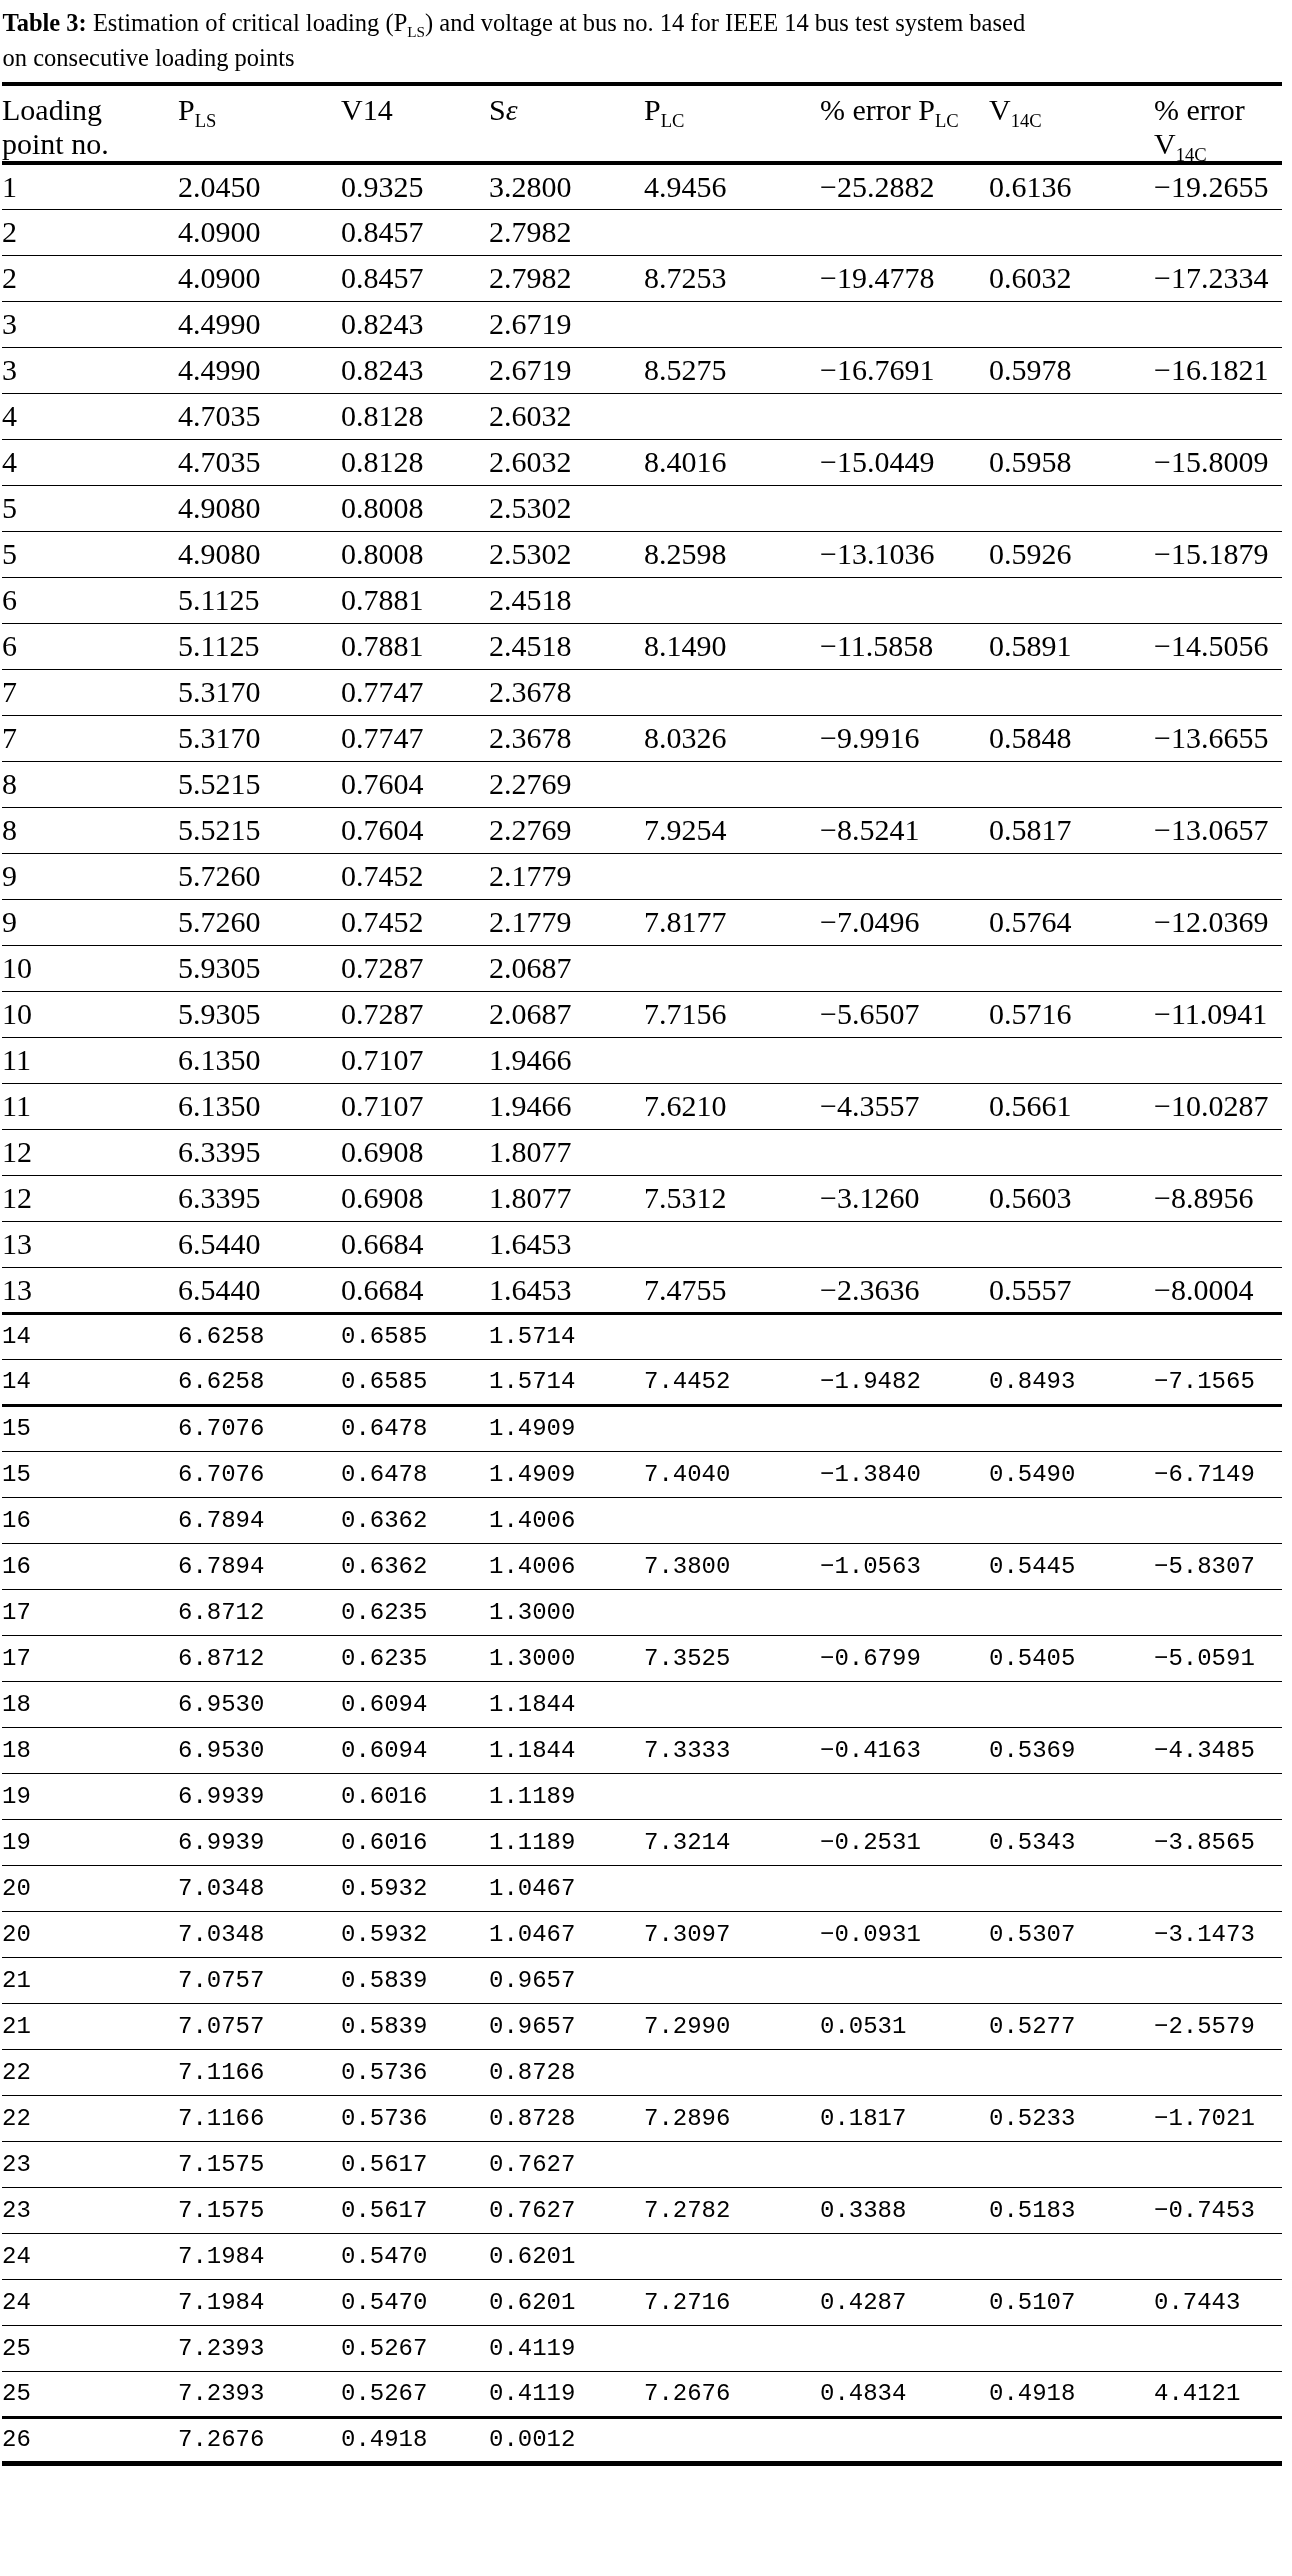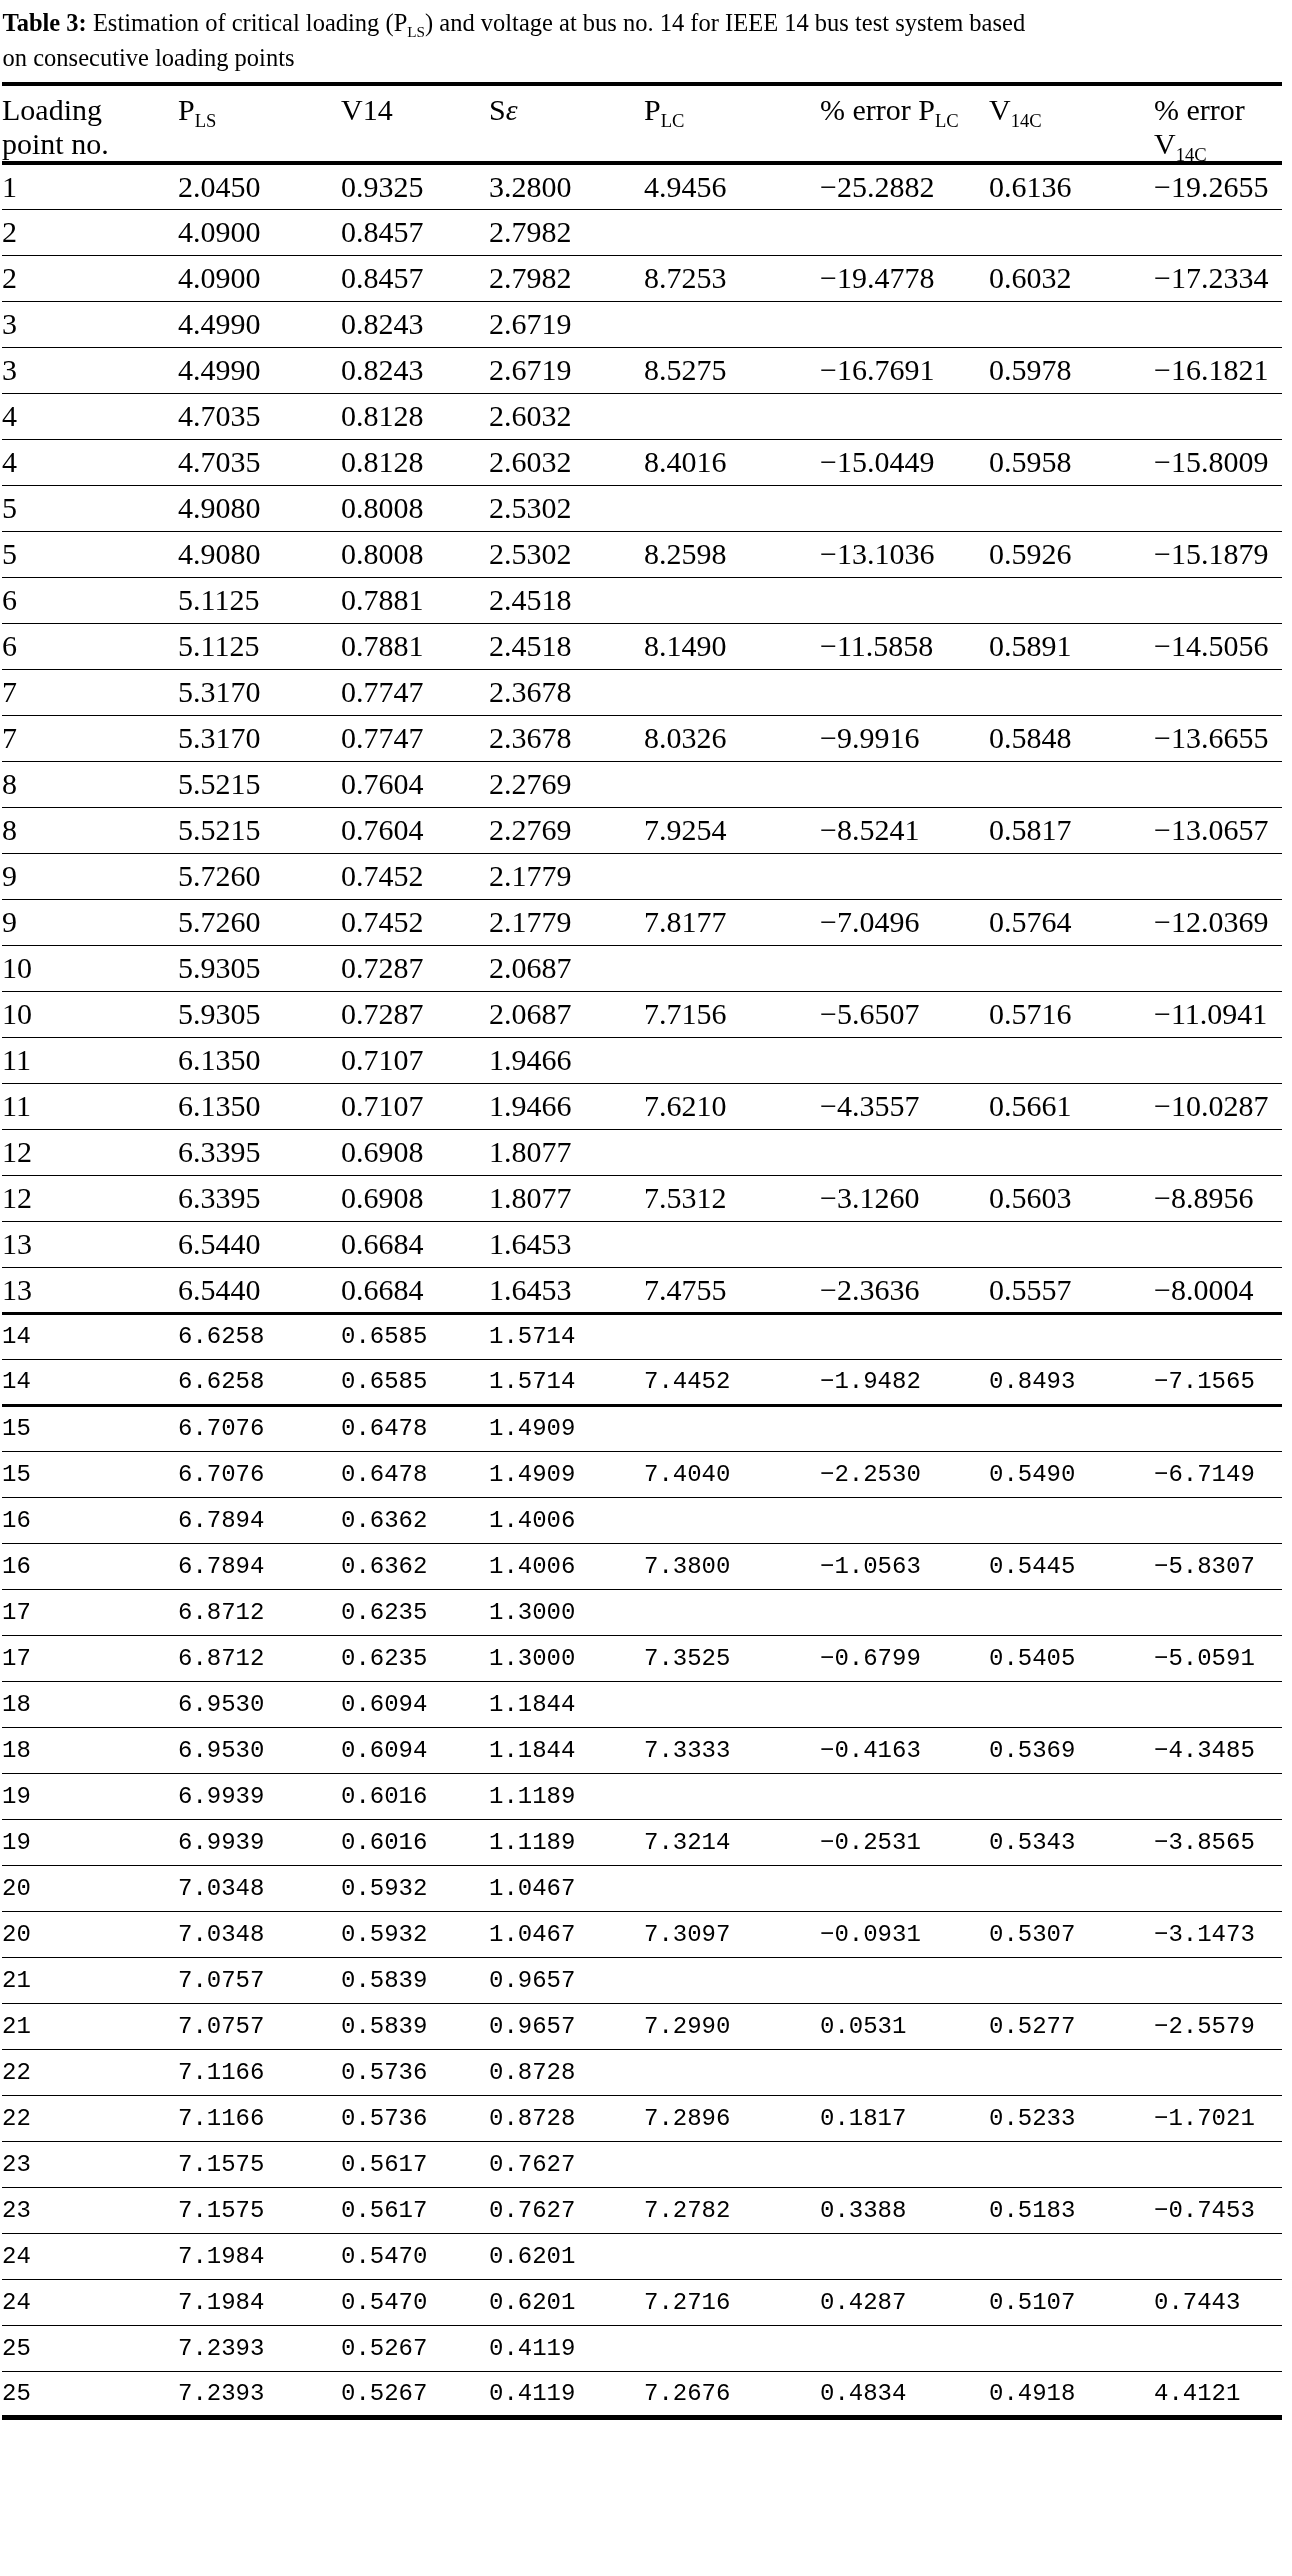--- a/index.html
+++ b/index.html
@@ -392,21 +392,21 @@
         <td></td>
         <td></td>
         <td></td>
       </tr>
       <tr class="sec2">
         <td>15</td>
         <td>6.7076</td>
         <td>0.6478</td>
         <td>1.4909</td>
         <td>7.4040</td>
-        <td>−2.2530</td>
+        <td>−1.3840</td>
         <td>0.5490</td>
         <td>−6.7149</td>
       </tr>
       <tr class="sec2">
         <td>16</td>
         <td>6.7894</td>
         <td>0.6362</td>
         <td>1.4006</td>
         <td></td>
         <td></td>
@@ -596,15 +596,25 @@
       <tr class="sec2 thick">
         <td>25</td>
         <td>7.2393</td>
         <td>0.5267</td>
         <td>0.4119</td>
         <td>7.2676</td>
         <td>0.4834</td>
         <td>0.4918</td>
         <td>4.4121</td>
       </tr>
+      <tr class="sec2">
+        <td>26</td>
+        <td>7.2676</td>
+        <td>0.4918</td>
+        <td>0.0012</td>
+        <td></td>
+        <td></td>
+        <td></td>
+        <td></td>
+      </tr>
     </tbody>
 </table>
 
 
 </body></html>

